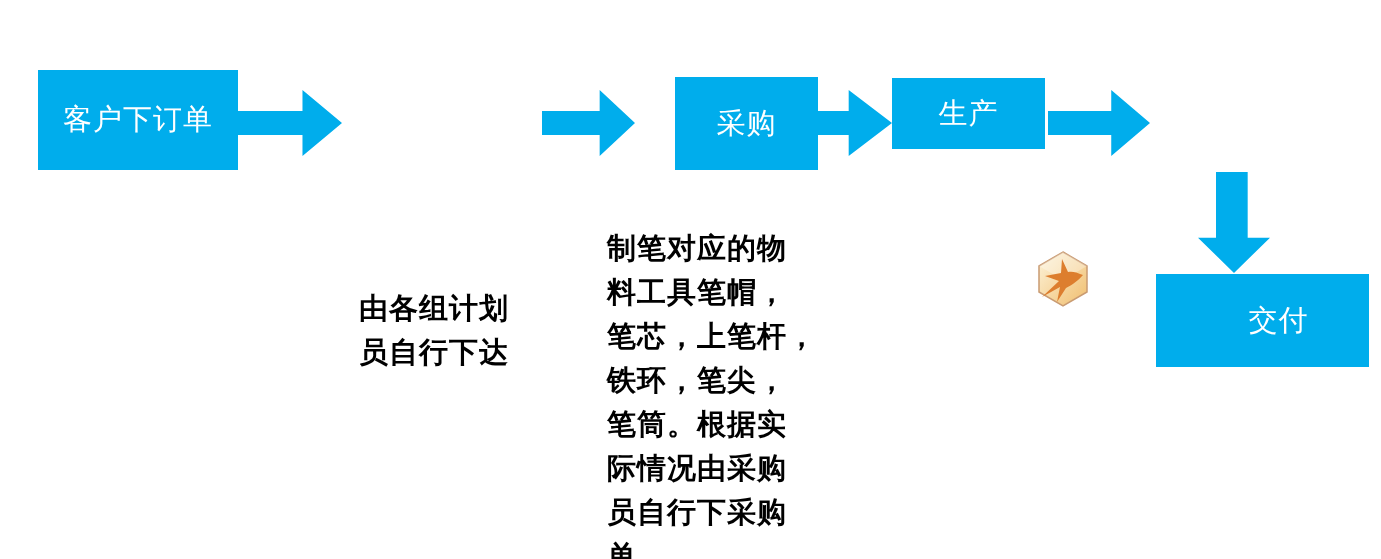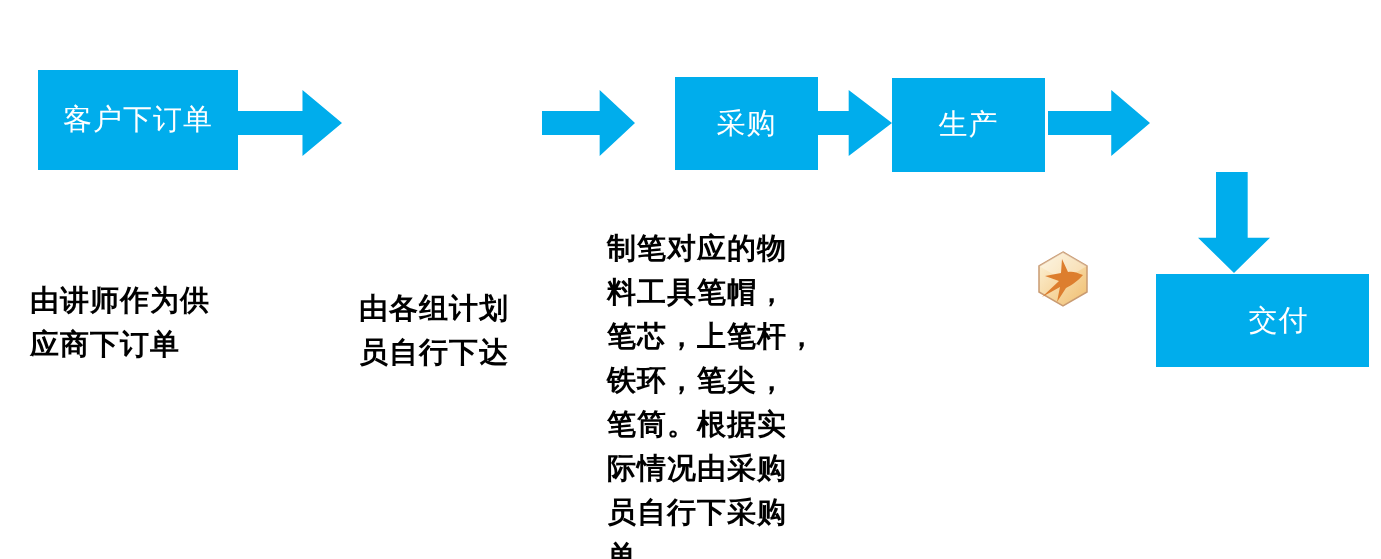--- a/index.html
+++ b/index.html
@@ -26,21 +26,21 @@
     color:var(--node-text);
     font-weight:normal;
     font-size:29px;
     display:flex;align-items:center;justify-content:center;
     letter-spacing:1px;
     white-space:nowrap;
   }
   #node-order   {left:38px;  top:70px;  width:200px; height:100px;}
   #node-plan    {left:342px; top:75px;  width:200px; height:95px;}
   #node-purchase{left:635px; top:77px;  width:143px; height:93px;margin-left:40px;}
-  #node-produce {left:892px; top:78px;  width:153px; height:94px;}
+  #node-produce {left:892px; top:78px;  width:153px; height:71px;}
   #node-inspect {left:1152px;top:77px;  width:158px; height:95px;}
   #node-deliver {left:1156px;top:274px; width:181px; height:93px;padding-left:32px;}
 
   .arrow-right{
     position:absolute;
     background:var(--accent);
     clip-path:polygon(0 32%,62% 32%,62% 0,100% 50%,62% 100%,62% 68%,0 68%);
   }
   #arrow-1{left:238px; top:90px; width:104px; height:66px;}
   #arrow-2{left:542px; top:90px; width:93px;  height:66px;}
@@ -81,22 +81,20 @@
   <div class="node" id="node-purchase">采购</div>
   <div class="node" id="node-produce">生产</div>
   <div class="node" id="node-deliver">交付</div>
 
   <div class="arrow-right" id="arrow-1"></div>
   <div class="arrow-right" id="arrow-2"></div>
   <div class="arrow-right" id="arrow-3"></div>
   <div class="arrow-right" id="arrow-4"></div>
   <div class="arrow-down" id="arrow-down"></div>
 
-  <div class="annotation" id="annotation-order">由讲师作为供
-应商下订单</div>
   <div class="annotation" id="annotation-plan">由各组计划
 员自行下达</div>
   <div class="annotation" id="annotation-purchase">制笔对应的物
 料工具笔帽，
 笔芯，上笔杆，
 铁环，笔尖，
 笔筒。根据实
 际情况由采购
 员自行下采购
 单</div>

